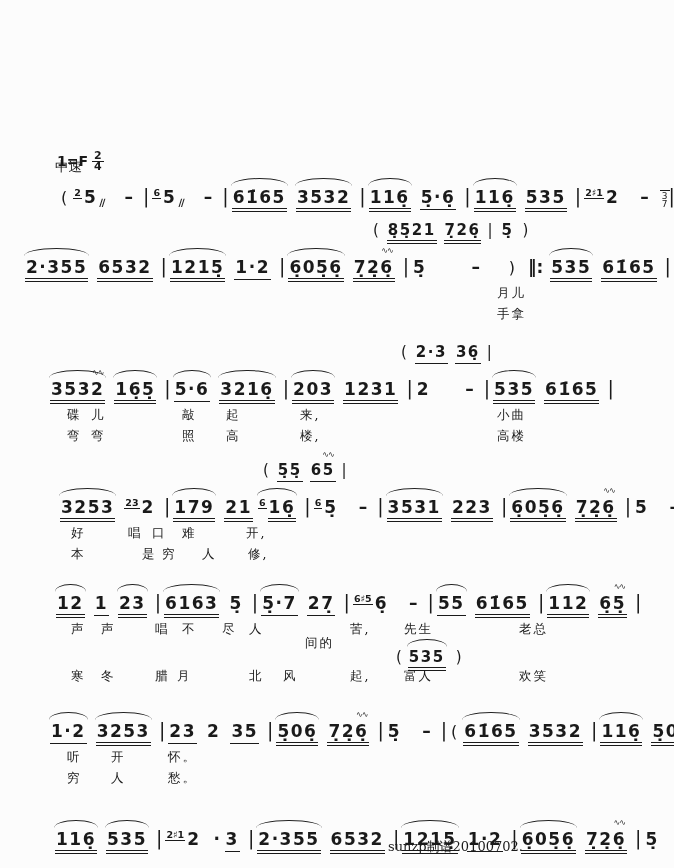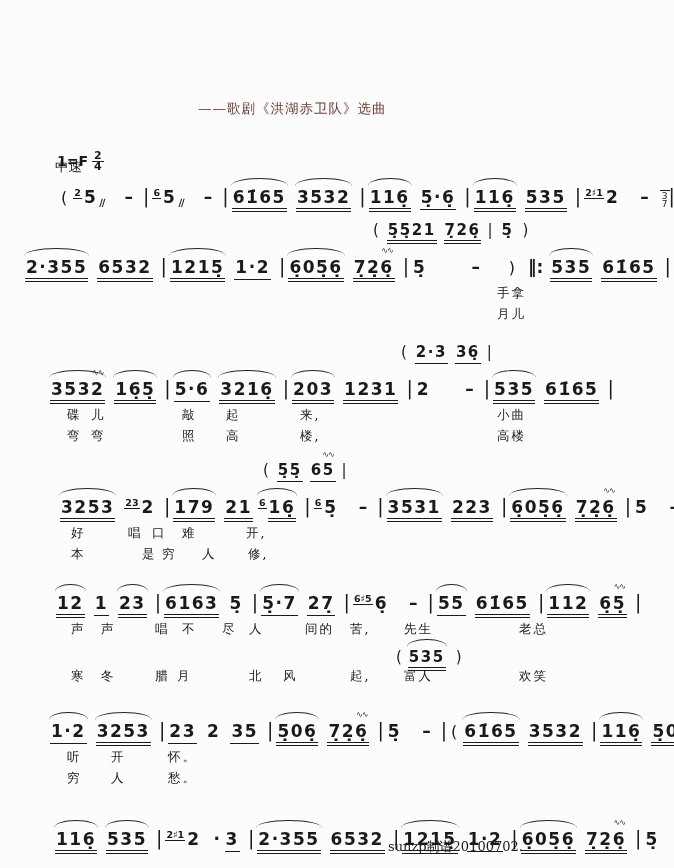--- a/index.html
+++ b/index.html
@@ -58,21 +58,20 @@
   .lyr{position:relative;height:21px;font-family:"DejaVu Serif",serif;font-size:12.5px;}
   .lyr span{position:absolute;top:3px;white-space:nowrap;letter-spacing:2px;}
   
   .footer{position:absolute;left:388px;top:838px;font-size:13px;
           font-family:"DejaVu Serif",serif;}
 </style>
 </head>
 <body>
 
 <div class="header">
-  <div class="subtitle">——歌剧《洪湖赤卫队》选曲</div>
   <div class="keysig">
     <span>1=F</span><span class="ts"><i class="num">2</i><i class="den">4</i></span>
   </div>
   <div class="tempo">中速</div>
 </div>
 
 <div id="score">
     <div class="line">
       <div class="tokrow" style="padding-left: 60px;">
         <span class="tk paren">
@@ -143,21 +142,21 @@
         </span>
       </div>
     </div>
     <div class="line">
       <div class="ossia">
         <div class="tokrow" style="padding-left: 372px;">
           <span class="tk paren">
             <span class="txt">(</span>
           </span>
           <span class="tk u2">
-            <span class="txt">5̣5̣21</span>
+            <span class="txt">8̣5̣21</span>
           </span>
           <span class="tk u2">
             <span class="txt">7̣26̣</span>
           </span>
           <span class="tk bar">
             <span class="txt">|</span>
           </span>
           <span class="tk">
             <span class="txt">5̣</span>
           </span>
@@ -212,24 +211,24 @@
           <span class="txt">535</span>
         </span>
         <span class="tk u2">
           <span class="txt">61̇65</span>
         </span>
         <span class="tk bar">
           <span class="txt">|</span>
         </span>
       </div>
       <div class="lyr">
+        <span style="left: 497px;">月儿</span>
+      </div>
+      <div class="lyr">
         <span style="left: 497px;">手拿</span>
-      </div>
-      <div class="lyr">
-        <span style="left: 497px;">月儿</span>
       </div>
     </div>
     <div class="line" style="margin-top: 10px;">
       <div class="ossia">
         <div class="tokrow" style="padding-left: 400px;">
           <span class="tk paren">
             <span class="txt">(</span>
           </span>
           <span class="tk u1">
             <span class="txt">2·3</span>
@@ -460,21 +459,21 @@
           <span class="txt">|</span>
         </span>
       </div>
       <div class="lyr">
         <span style="left: 71px;">声</span>
         <span style="left: 101px;">声</span>
         <span style="left: 155px;">唱</span>
         <span style="left: 182px;">不</span>
         <span style="left: 222px;">尽</span>
         <span style="left: 249px;">人</span>
-        <span style="left: 305px;">间的</span>
+        <span style="left: 305px; margin-top: 14px;">间的</span>
         <span style="left: 350px;">苦,</span>
         <span style="left: 404px;">先生</span>
         <span style="left: 519px;">老总</span>
       </div>
       <div class="ossia-between">
         <div class="tokrow" style="padding-left: 395px;">
           <span class="tk paren">
             <span class="txt">(</span>
           </span>
           <span class="tk u2 slur">

